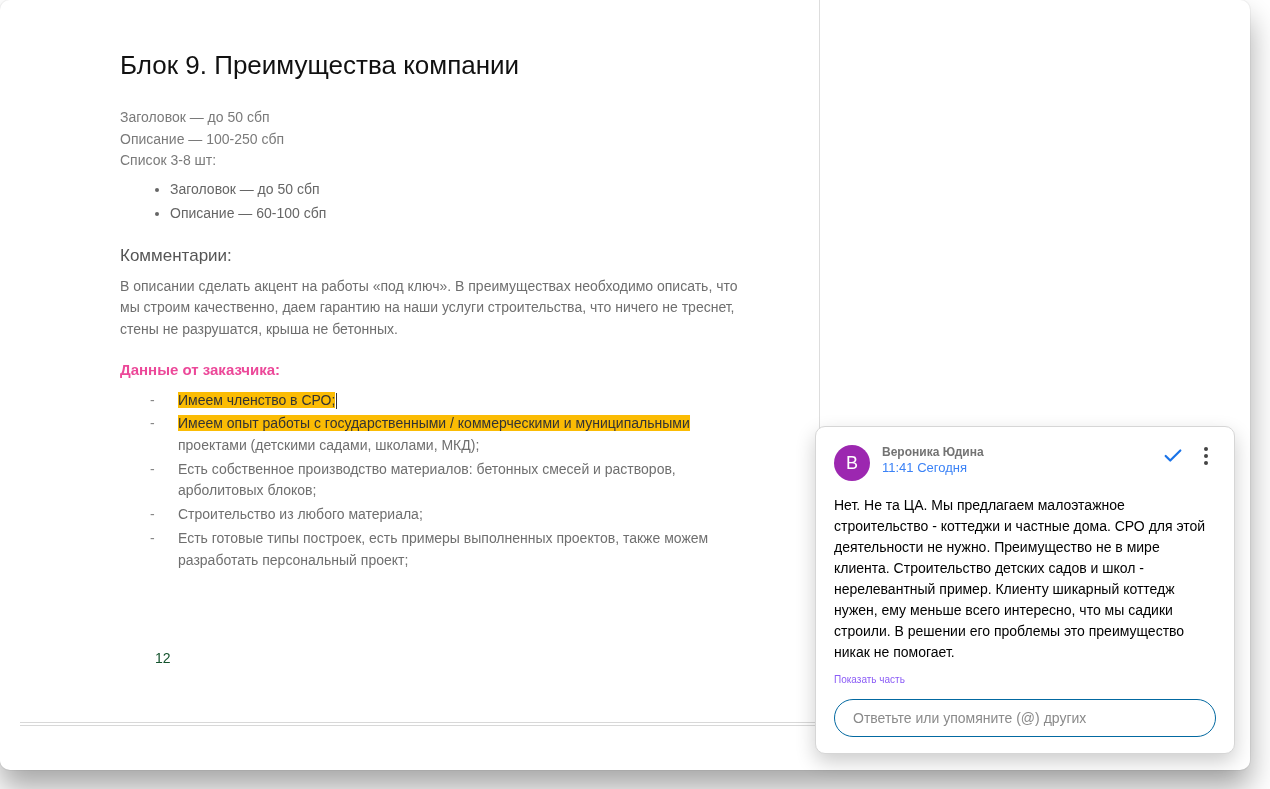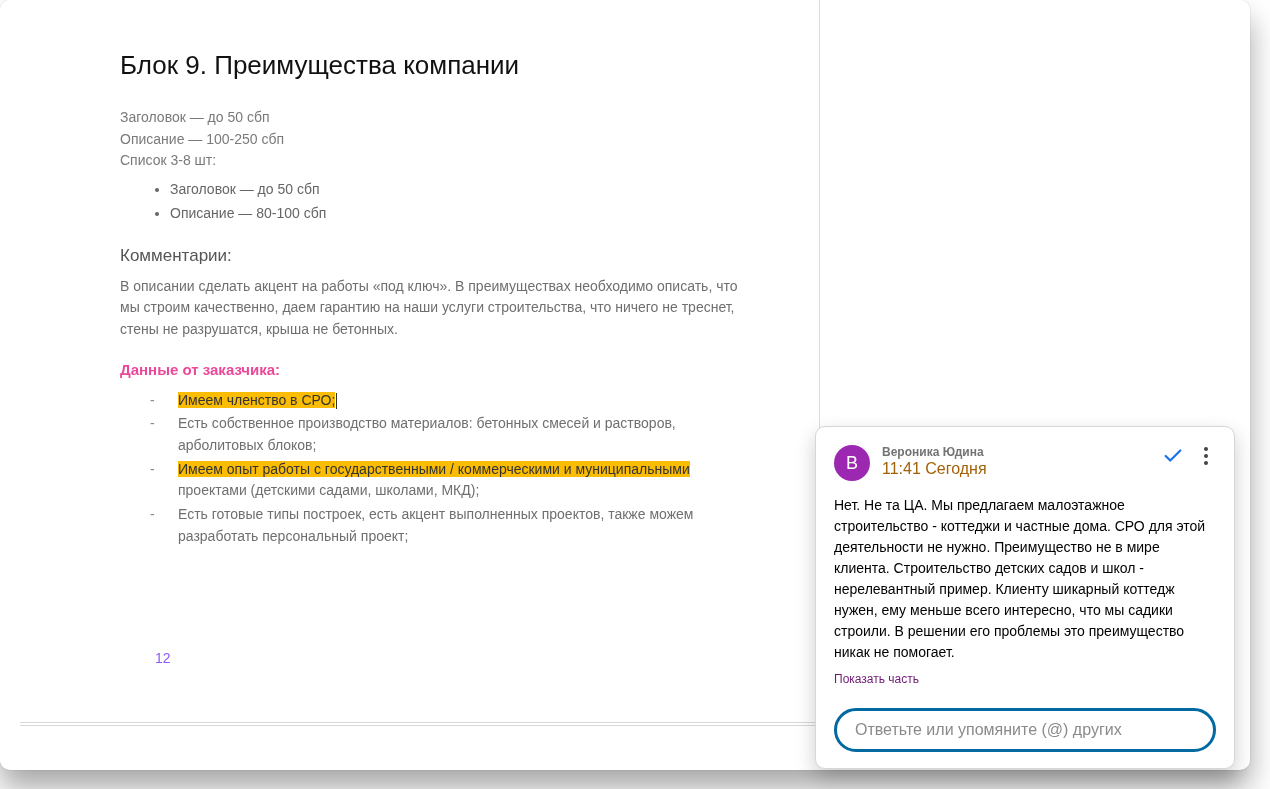--- a/index.html
+++ b/index.html
@@ -106,21 +106,21 @@
     height: 16px;
     background: #333;
     vertical-align: middle;
     margin-left: 1px;
   }
   .pagenum {
     position: absolute;
     left: 115px;
     top: 650px;
     font-size: 14px;
-    color: #8b5cf6;
+    color: #14532d;
   }
 
   
   .comment-card {
     position: absolute;
     left: 815px;
     top: 426px;
     width: 420px;
     background: #fff;
     border: 1px solid #d6d6d6;
@@ -146,22 +146,22 @@
     margin-right: 12px;
     flex-shrink: 0;
   }
   .author-block { flex: 1; }
   .author-name {
     font-size: 12px;
     font-weight: 600;
     color: #737373;
   }
   .author-time {
-    font-size: 16px;
-    color: #a16207;
+    font-size: 13px;
+    color: #3b82f6;
     margin-top: 1px;
   }
   .head-actions {
     display: flex;
     align-items: center;
     gap: 12px;
   }
   .check-icon svg { display: block; }
   .kebab {
     width: 20px;
@@ -176,68 +176,69 @@
     background: #444;
     border-radius: 50%;
   }
   .comment-body {
     font-size: 14px;
     color: #000000;
     line-height: 1.5;
     margin-bottom: 6px;
   }
   .show-part {
-    font-size: 12px;
-    color: #701a75;
+    font-size: 10px;
+    color: #8b5cf6;
     cursor: pointer;
-    margin-bottom: 22px;
+    margin-bottom: 14px;
     display: inline-block;
   }
   .reply-input {
     width: 100%;
-    border: 3px solid #0369a1;
+    border: 1px solid #0369a1;
     border-radius: 22px;
     padding: 10px 18px;
-    font-size: 16px;
+    font-size: 14px;
     color: #0c4a6e;
     outline: none;
   }
   .reply-input::placeholder { color: #8a8a8a; }
 </style>
 </head>
 <body>
 
 <div class="shadow-wrap">
 
   <div class="doc-page">
 
     <h1 class="title">Блок 9. Преимущества компании</h1>
 
     <div class="line">Заголовок — до 50 сбп</div>
     <div class="line">Описание — 100-250 сбп</div>
     <div class="line">Список 3-8 шт:</div>
     <ul class="bullets">
       <li>Заголовок — до 50 сбп</li>
-      <li>Описание  — 80-100 сбп</li>
+      <li>Описание  — 60-100 сбп</li>
     </ul>
 
     <h3 class="sub">Комментарии:</h3>
     <p class="para">В описании сделать акцент на работы «под ключ».  В преимуществах необходимо описать, что мы строим качественно, даем гарантию на наши услуги строительства, что ничего не треснет, стены не разрушатся, крыша не бетонных.</p>
 
     <h3 class="sub-bold"><span>Данные от заказчика:</span></h3>
 
     <div class="dash-list">
       <div class="dash-item">
         <span class="hl">Имеем членство в СРО;</span><span class="cursor"></span>
       </div>
-      <div class="dash-item">Есть собственное производство материалов: бетонных смесей и растворов, арболитовых блоков;</div>
       <div class="dash-item">
         <span class="hl">Имеем опыт работы с государственными / коммерческими и муниципальными</span><span> проектами (детскими садами, школами, МКД);</span>
       </div>
-      <div class="dash-item">Есть готовые типы построек, есть акцент выполненных проектов, также можем разработать персональный проект;</div>
+      <div class="dash-item">Есть собственное производство материалов: бетонных смесей и растворов, арболитовых блоков;</div>
+      <div class="dash-item">Строительство из любого материала;</div>
+      <div class="dash-item">Есть готовые типы построек, есть примеры выполненных проектов, также можем разработать персональный проект;</div>
     </div>
 
     <div class="pagenum">12</div>
   </div>
 
   <div class="hr-bottom"></div>
 
   <div class="comment-card">
     <div class="comment-head">
       <div class="avatar">В</div>

